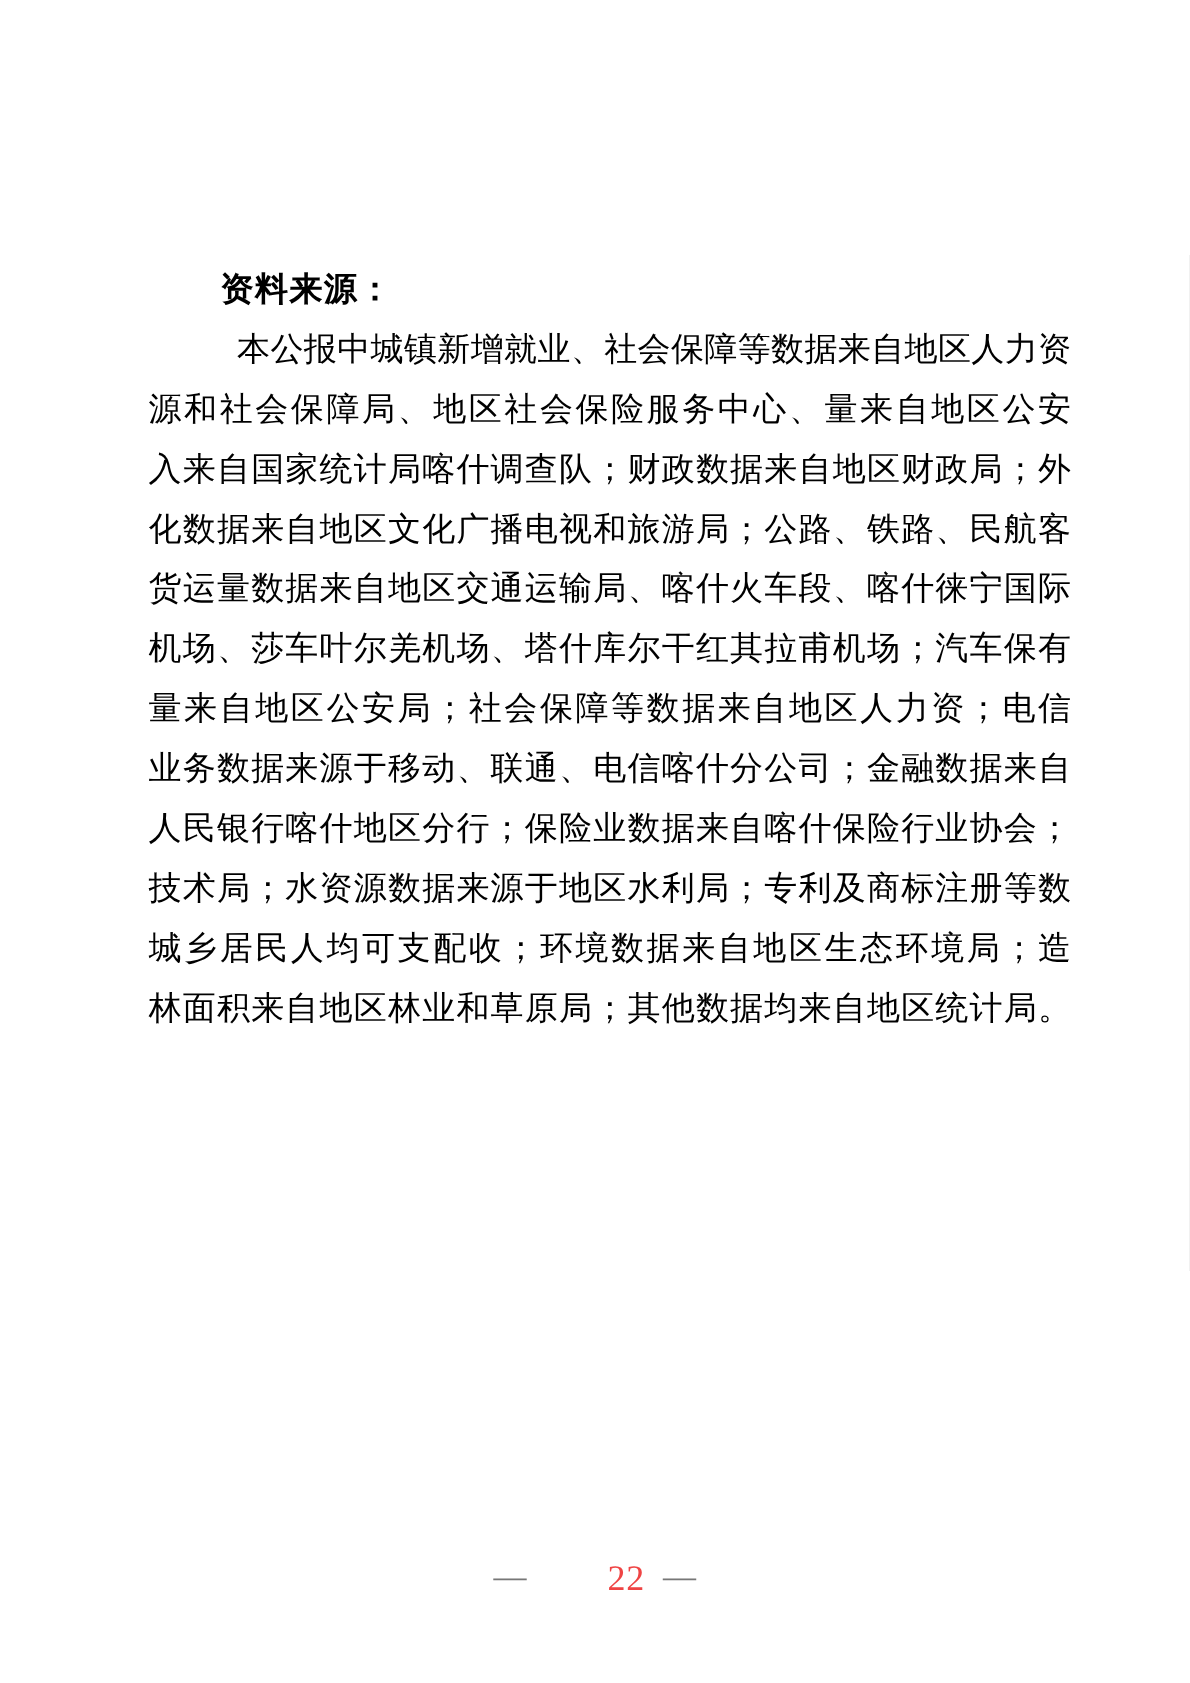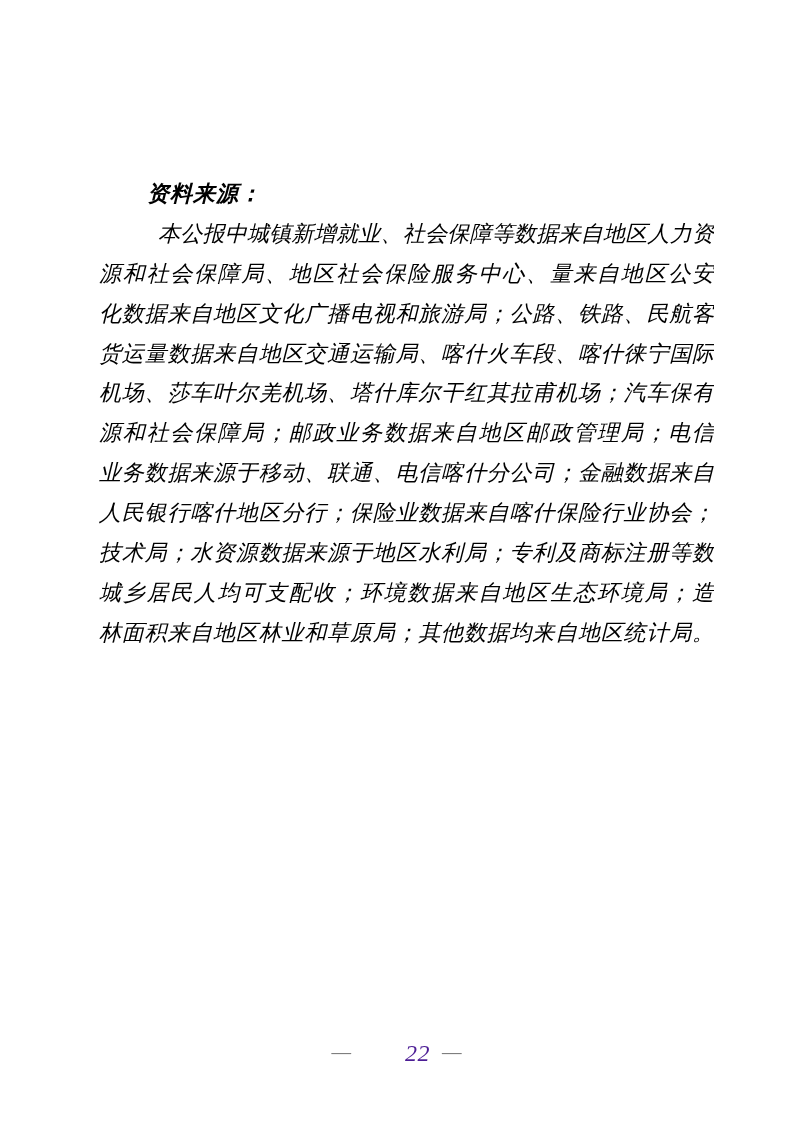--- a/index.html
+++ b/index.html
@@ -6,21 +6,20 @@
   html, body { background: #e8e8e8; }
   .page {
     position: relative;
     width: 793px;
     height: 1122px;
     background: #ffffff;
     margin: 0 auto;
     overflow: hidden;
     font-family: "DejaVu Sans", sans-serif;
     color: #000000;
-    font-style: italic;
   }
   .content {
     position: absolute;
     left: 88px;
     top: 174px;
     width: 615px;
     font-size: 22px;
     line-height: 39.9px;
     color: #000000;
   }
@@ -55,40 +54,41 @@
     color: #000000;
   }
   .footer .dash {
     color: #777777;
     margin: 0 12px;
     position: relative;
     top: -2px;
     font-size: 22px;
   }
   .footer .pagenum {
-    color: #4c1d95;
+    color: #ef4444;
     letter-spacing: 0.5px;
     margin-left: 42px;
   }
 </style>
 </head>
 <body>
 
 <div class="page">
 
   <div class="content">
     <div class="heading">资料来源：</div>
 
     <div class="paragraph">
       <div class="line first">本公报中城镇新增就业、社会保障等数据来自地区人力资</div>
       <div class="line">源和社会保障局、地区社会保险服务中心、量来自地区公安局、</div>
+      <div class="line">入来自国家统计局喀什调查队；财政数据来自地区财政局；外</div>
       <div class="line">化数据来自地区文化广播电视和旅游局；公路、铁路、民航客</div>
       <div class="line">货运量数据来自地区交通运输局、喀什火车段、喀什徕宁国际</div>
       <div class="line">机场、莎车叶尔羌机场、塔什库尔干红其拉甫机场；汽车保有</div>
-      <div class="line">源和社会保障局；邮政业务数据来自地区邮政管理局；电信</div>
+      <div class="line">量来自地区公安局；社会保障等数据来自地区人力资；电信</div>
       <div class="line">业务数据来源于移动、联通、电信喀什分公司；金融数据来自</div>
       <div class="line">人民银行喀什地区分行；保险业数据来自喀什保险行业协会；</div>
       <div class="line">技术局；水资源数据来源于地区水利局；专利及商标注册等数</div>
       <div class="line">城乡居民人均可支配收；环境数据来自地区生态环境局；造</div>
       <div class="line">林面积来自地区林业和草原局；其他数据均来自地区统计局。</div>
     </div>
   </div>
 
   <div class="footer">
     <span class="dash">—</span><span class="pagenum">22</span><span class="dash">—</span>

